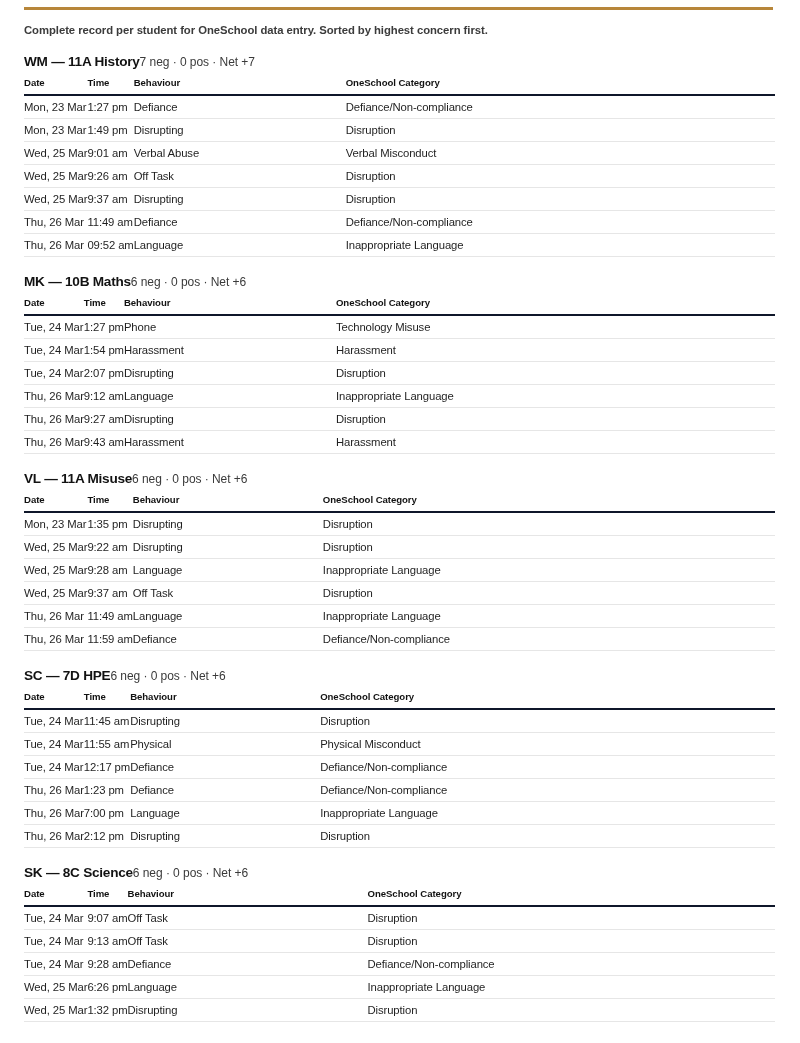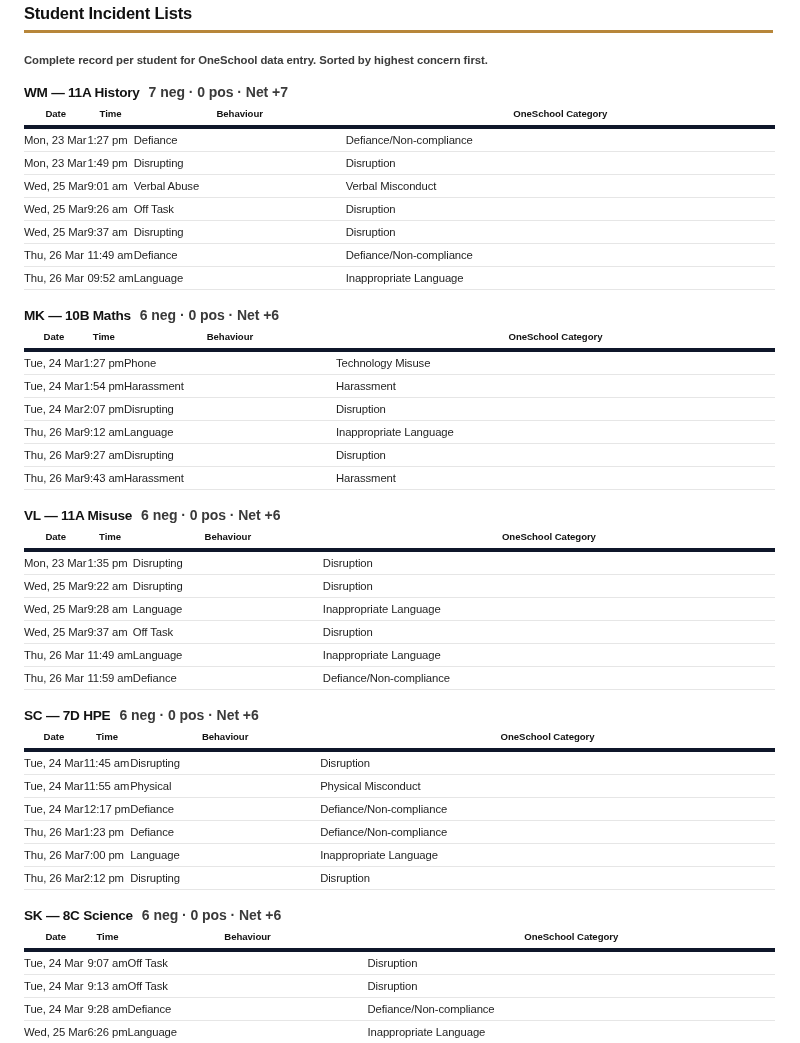--- a/index.html
+++ b/index.html
@@ -34,60 +34,59 @@
     height: 3px;
     background: #b7863a;
     margin-top: 7px;
     width: 749px;
   }
   .subtitle {
     font-size: 11.3px;
     font-weight: bold;
     color: #3b3b3b;
     margin: 0;
-    padding-top: 20px;
+    padding-top: 13px;
     line-height: 14px;
     letter-spacing: -0.05px;
   }
   .student-block {
     padding-top: 17px;
   }
   .student-head {
     display: flex;
     align-items: baseline;
-    gap: 9px;
     padding-bottom: 8px;
   }
   .student-name {
     font-size: 13.6px;
     font-weight: bold;
     color: #121212;
     letter-spacing: -0.25px;
     white-space: nowrap;
   }
   .student-meta {
-    font-size: 14px;
-    font-weight: bold;
+    font-size: 12px;
+    font-weight: normal;
     color: #3a3a3a;
     white-space: nowrap;
     letter-spacing: -0.05px;
   }
   table.incidents {
     width: 751px;
     border-collapse: collapse;
     table-layout: auto;
     margin-left: 0;
   }
   table.incidents th {
-    text-align: center;
+    text-align: left;
     font-size: 9.6px;
     font-weight: bold;
     color: #121212;
     padding: 0 0 6px 0;
-    border-bottom: 4px solid #0f172a;
+    border-bottom: 2px solid #0f172a;
     white-space: nowrap;
     letter-spacing: -0.05px;
     vertical-align: bottom;
   }
   table.incidents td {
     font-size: 11.3px;
     font-weight: normal;
     color: #1f1f1f;
     padding: 6px 0 6px 0;
     border-bottom: 1px solid #e6e6e6;
@@ -105,21 +104,20 @@
   table.incidents.sz-3 th.c-beh, table.incidents.sz-3 td.c-beh { min-width: 190px; }
   table.incidents.sz-4 th.c-beh, table.incidents.sz-4 td.c-beh { min-width: 190px; }
   table.incidents.sz-5 th.c-beh, table.incidents.sz-5 td.c-beh { min-width: 240px; }
   table.incidents th.c-cat, table.incidents td.c-cat { width: 100%; }
 </style>
 </head>
 <body>
 
 <div class="page">
 
-  <h1 class="page-title">Student Incident Lists</h1>
   <div class="title-rule" style="background: rgb(183, 134, 58);"></div>
   <p class="subtitle">Complete record per student for OneSchool data entry. Sorted by highest concern first.</p>
 
   <div id="students-container">
       <div class="student-block">
         <div class="student-head">
           <span class="student-name">WM — 11A History</span>
           <span class="student-meta">7 neg · 0 pos · Net +7</span>
         </div>
         <table class="incidents sz-1">

